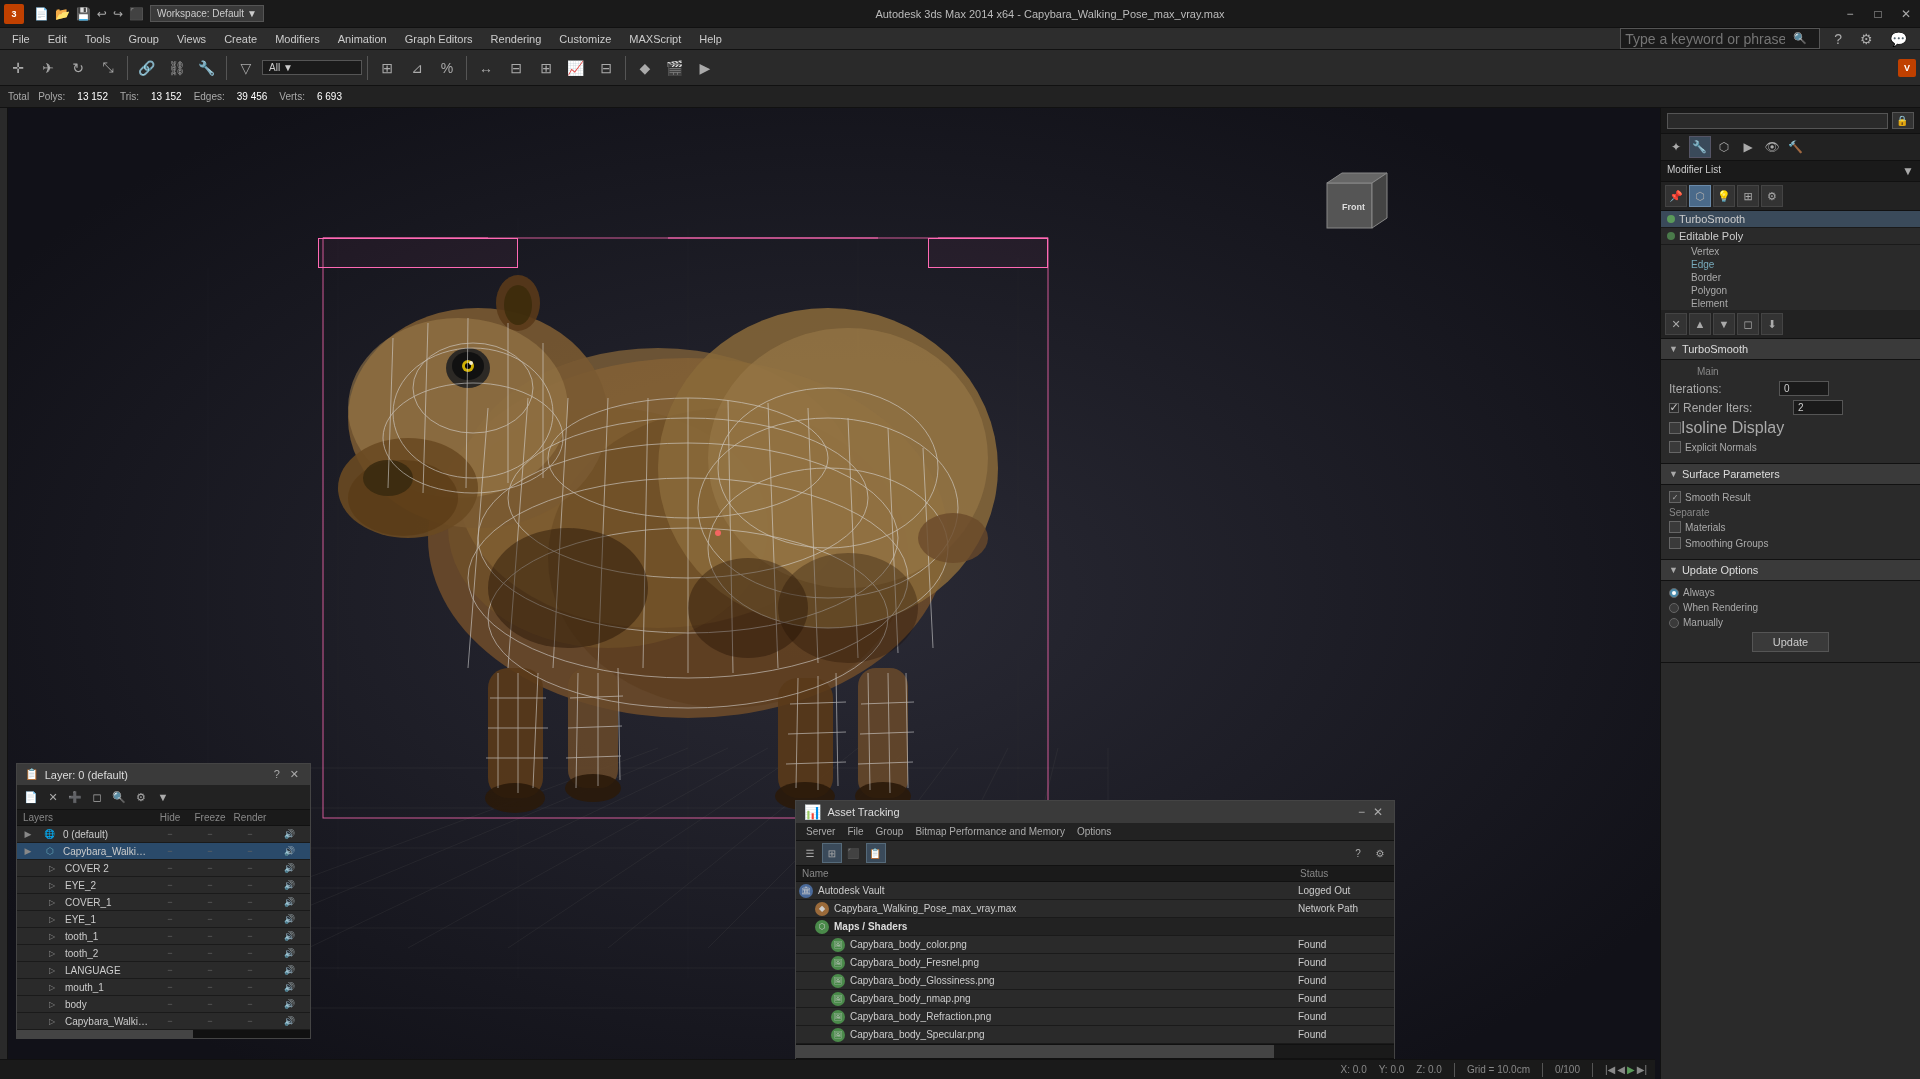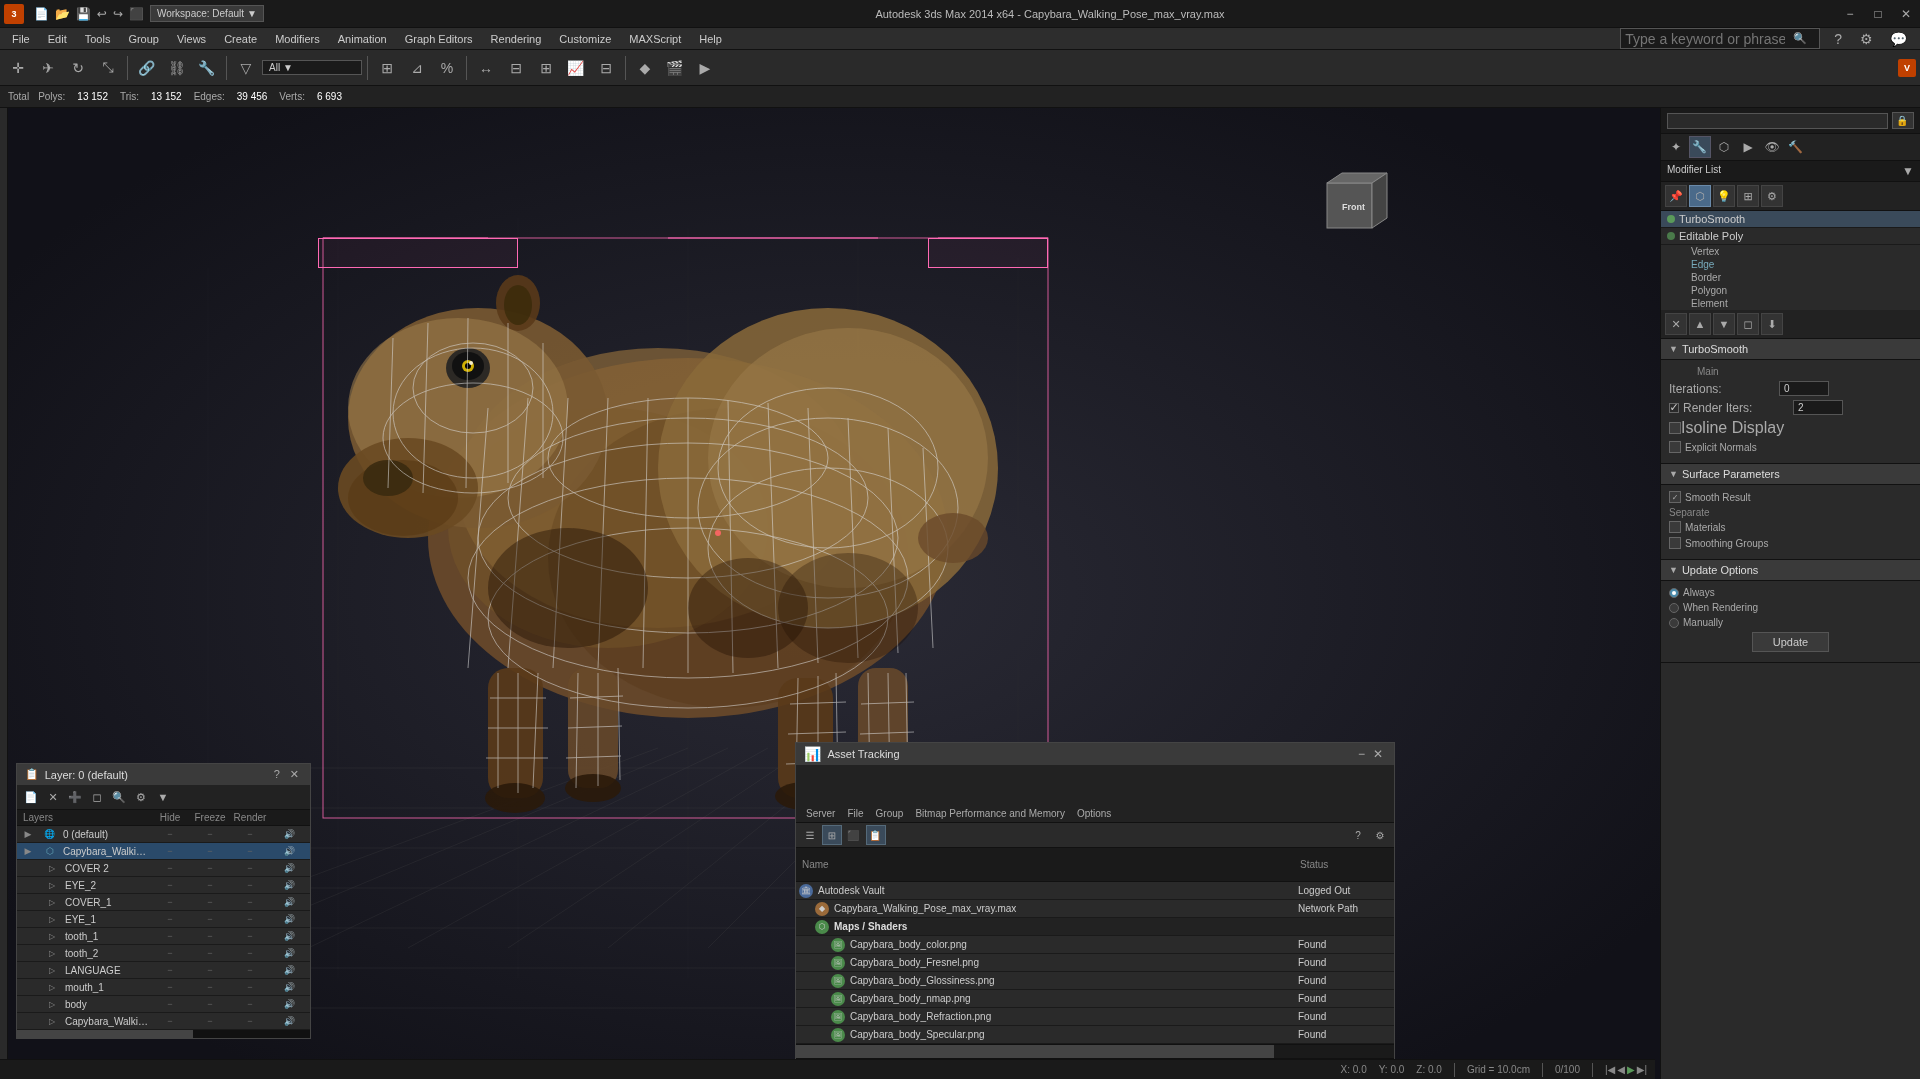--- a/index.html
+++ b/index.html
@@ -89,26 +89,26 @@
     .layer-item .li-name { flex: 1; font-size: 10px; color: #ccc; padding: 2px 2px; white-space: nowrap; overflow: hidden; text-overflow: ellipsis; }
     .layer-item .li-col { width: 40px; text-align: center; font-size: 9px; color: #666; }
 
     
     #asset-panel { position: absolute; right: 265px; bottom: 0; width: 600px; background: #2a2a2a; border: 1px solid #444; }
     #asset-header { background: #3a3a3a; padding: 3px 8px; display: flex; align-items: center; justify-content: space-between; }
     #asset-header .ah-title { font-size: 11px; color: #ddd; display: flex; align-items: center; gap: 6px; }
     #asset-header .ah-controls { display: flex; gap: 2px; }
     #asset-header .ah-btn { font-size: 12px; color: #aaa; cursor: pointer; padding: 0 3px; }
     .asset-menubar { background: #222; display: flex; align-items: center; padding: 1px 4px; border-bottom: 1px solid #111; }
-    .asset-menubar span { font-size: 10px; color: #aaa; padding: 2px 6px; cursor: pointer; margin-top: 40px; }
+    .asset-menubar span { font-size: 10px; color: #aaa; padding: 2px 6px; cursor: pointer; }
     .asset-toolbar { background: #2a2a2a; display: flex; align-items: center; padding: 2px 4px; gap: 2px; border-bottom: 1px solid #111; }
     .asset-toolbar .at-btn { width: 20px; height: 20px; display: flex; align-items: center; justify-content: center; cursor: pointer; font-size: 10px; color: #aaa; border: 1px solid transparent; }
     .asset-toolbar .at-btn.active { background: #3a4a5a; border-color: #556a7a; }
     .asset-col-header { display: flex; background: #1a1a1a; border-bottom: 1px solid #111; }
-    .asset-col-header .ach { font-size: 10px; color: #888; padding: 11px 6px; }
+    .asset-col-header .ach { font-size: 10px; color: #888; padding: 2px 6px; }
     .asset-col-header .ach-name { flex: 1; }
     .asset-col-header .ach-status { width: 100px; }
     .asset-row { display: flex; align-items: center; border-bottom: 1px solid #1a1a1a; min-height: 18px; }
     .asset-row .ar-icon { width: 14px; height: 14px; margin: 0 3px; border-radius: 50%; display: flex; align-items: center; justify-content: center; font-size: 8px; }
     .asset-row .ar-name { flex: 1; font-size: 10px; color: #ccc; padding: 1px 2px; }
     .asset-row .ar-status { width: 100px; font-size: 10px; color: #ccc; padding: 1px 4px; }
     .asset-row.group-row { background: #222; }
     .asset-row.group-row .ar-name { color: #ddd; font-weight: bold; }
     .ar-icon.green { background: #4a8a4a; }
     .ar-icon.blue { background: #4a6a9a; }

